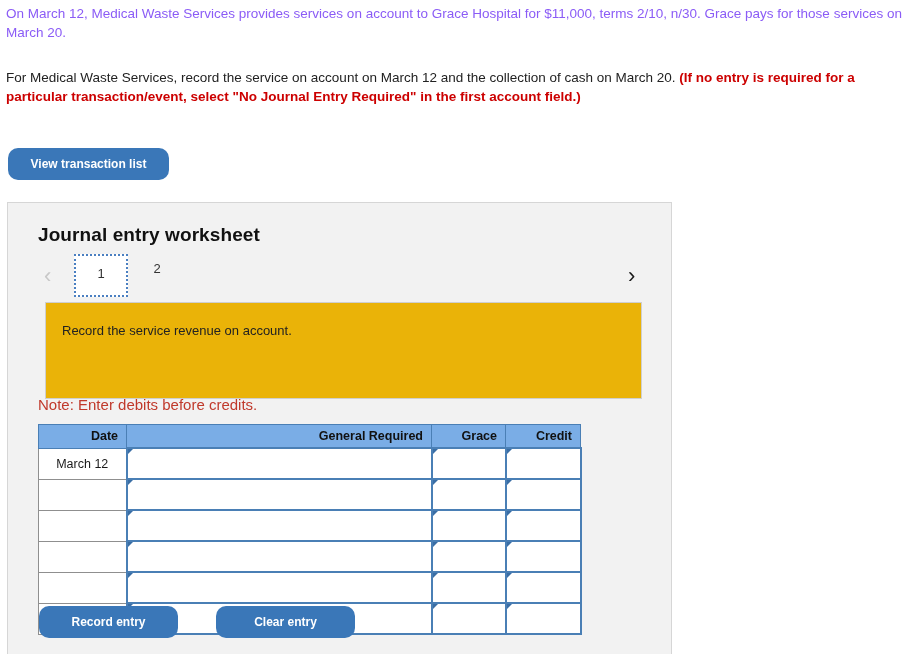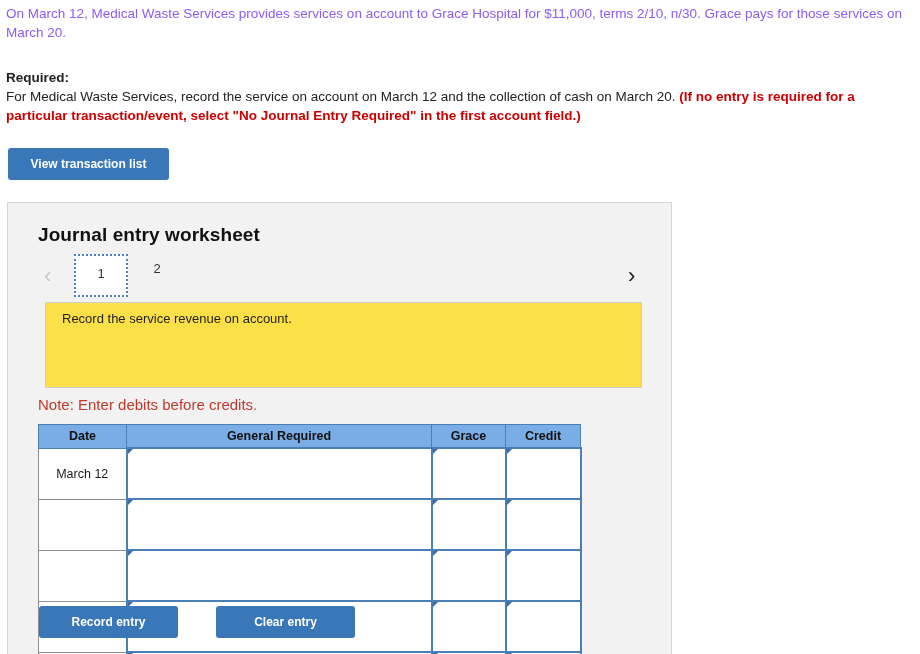--- a/index.html
+++ b/index.html
@@ -43,21 +43,21 @@
   .red-bold {
     color: #cc0000;
     font-weight: bold;
   }
 
   
   .btn-blue {
     background: #3a77b8;
     color: #ffffff;
     border: none;
-    border-radius: 3px;
+    border-radius: 10px;
     font-family: "Liberation Sans", sans-serif;
     font-size: 12px;
     font-weight: bold;
     cursor: pointer;
     padding: 16px;
     text-align: center;
     line-height: 1;
     display: flex;
     align-items: center;
     justify-content: center;
@@ -146,27 +146,27 @@
     background: transparent;
     border: none;
   }
 
   
   #entry-description {
     position: absolute;
     left: 37px;
     top: 99px;
     width: 597px;
-    height: 86px;
-    background: #fde047;
+    height: 97px;
+    background: #eab308;
     border: 1px solid #cfcfcf;
     box-sizing: border-box;
     font-size: 13px;
     color: #222222;
-    padding: 8px 0 0 16px;
+    padding: 20px 0 0 16px;
   }
 
   
   #debits-note {
     position: absolute;
     left: 30px;
     top: 193px;
     font-size: 15px;
     color: #c0392b;
   }
@@ -179,31 +179,31 @@
     border-collapse: collapse;
     table-layout: fixed;
   }
   #journal-table th {
     background: #7aade6;
     color: #111111;
     font-size: 12.5px;
     font-weight: bold;
     height: 20px;
     border: 1px solid #4a7fb5;
-    text-align: center;
-    padding: 1px 0;
+    text-align: right;
+    padding: 1px 8px;
   }
   .col-date   { width: 88px; }
   .col-gj     { width: 305px; }
   .col-debit  { width: 74px; }
   .col-credit { width: 75px; }
 
   #journal-table td {
     height: 21px;
-    padding: 14px;
+    padding: 4px;
     background: #ffffff;
     vertical-align: middle;
   }
   td.cell-date {
     border: 1px solid #8f8f8f;
     border-top: none;
     text-align: center;
     font-size: 12.5px;
     color: #1a1a1a;
   }
@@ -246,21 +246,20 @@
     width: 154px;
     height: 30px;
   }
 </style>
 </head>
 <body>
 
 <div id="problem-statement">On March 12, Medical Waste Services provides services on account to Grace Hospital for $11,000, terms 2/10, n/30. Grace pays for those services on March 20.</div>
 
 <div id="required-block">
-  <span class="req-label">Required:</span>
   <span>For Medical Waste Services, record the service on account on March 12 and the collection of cash on March 20. </span><span class="red-bold">(If no entry is required for a particular transaction/event, select "No Journal Entry Required" in the first account field.)</span>
 </div>
 
 <button class="btn-blue" id="view-transaction-list">View transaction list</button>
 
 <div id="worksheet-panel">
 
   <div id="worksheet-title">Journal entry worksheet</div>
 
   <div id="pager">

